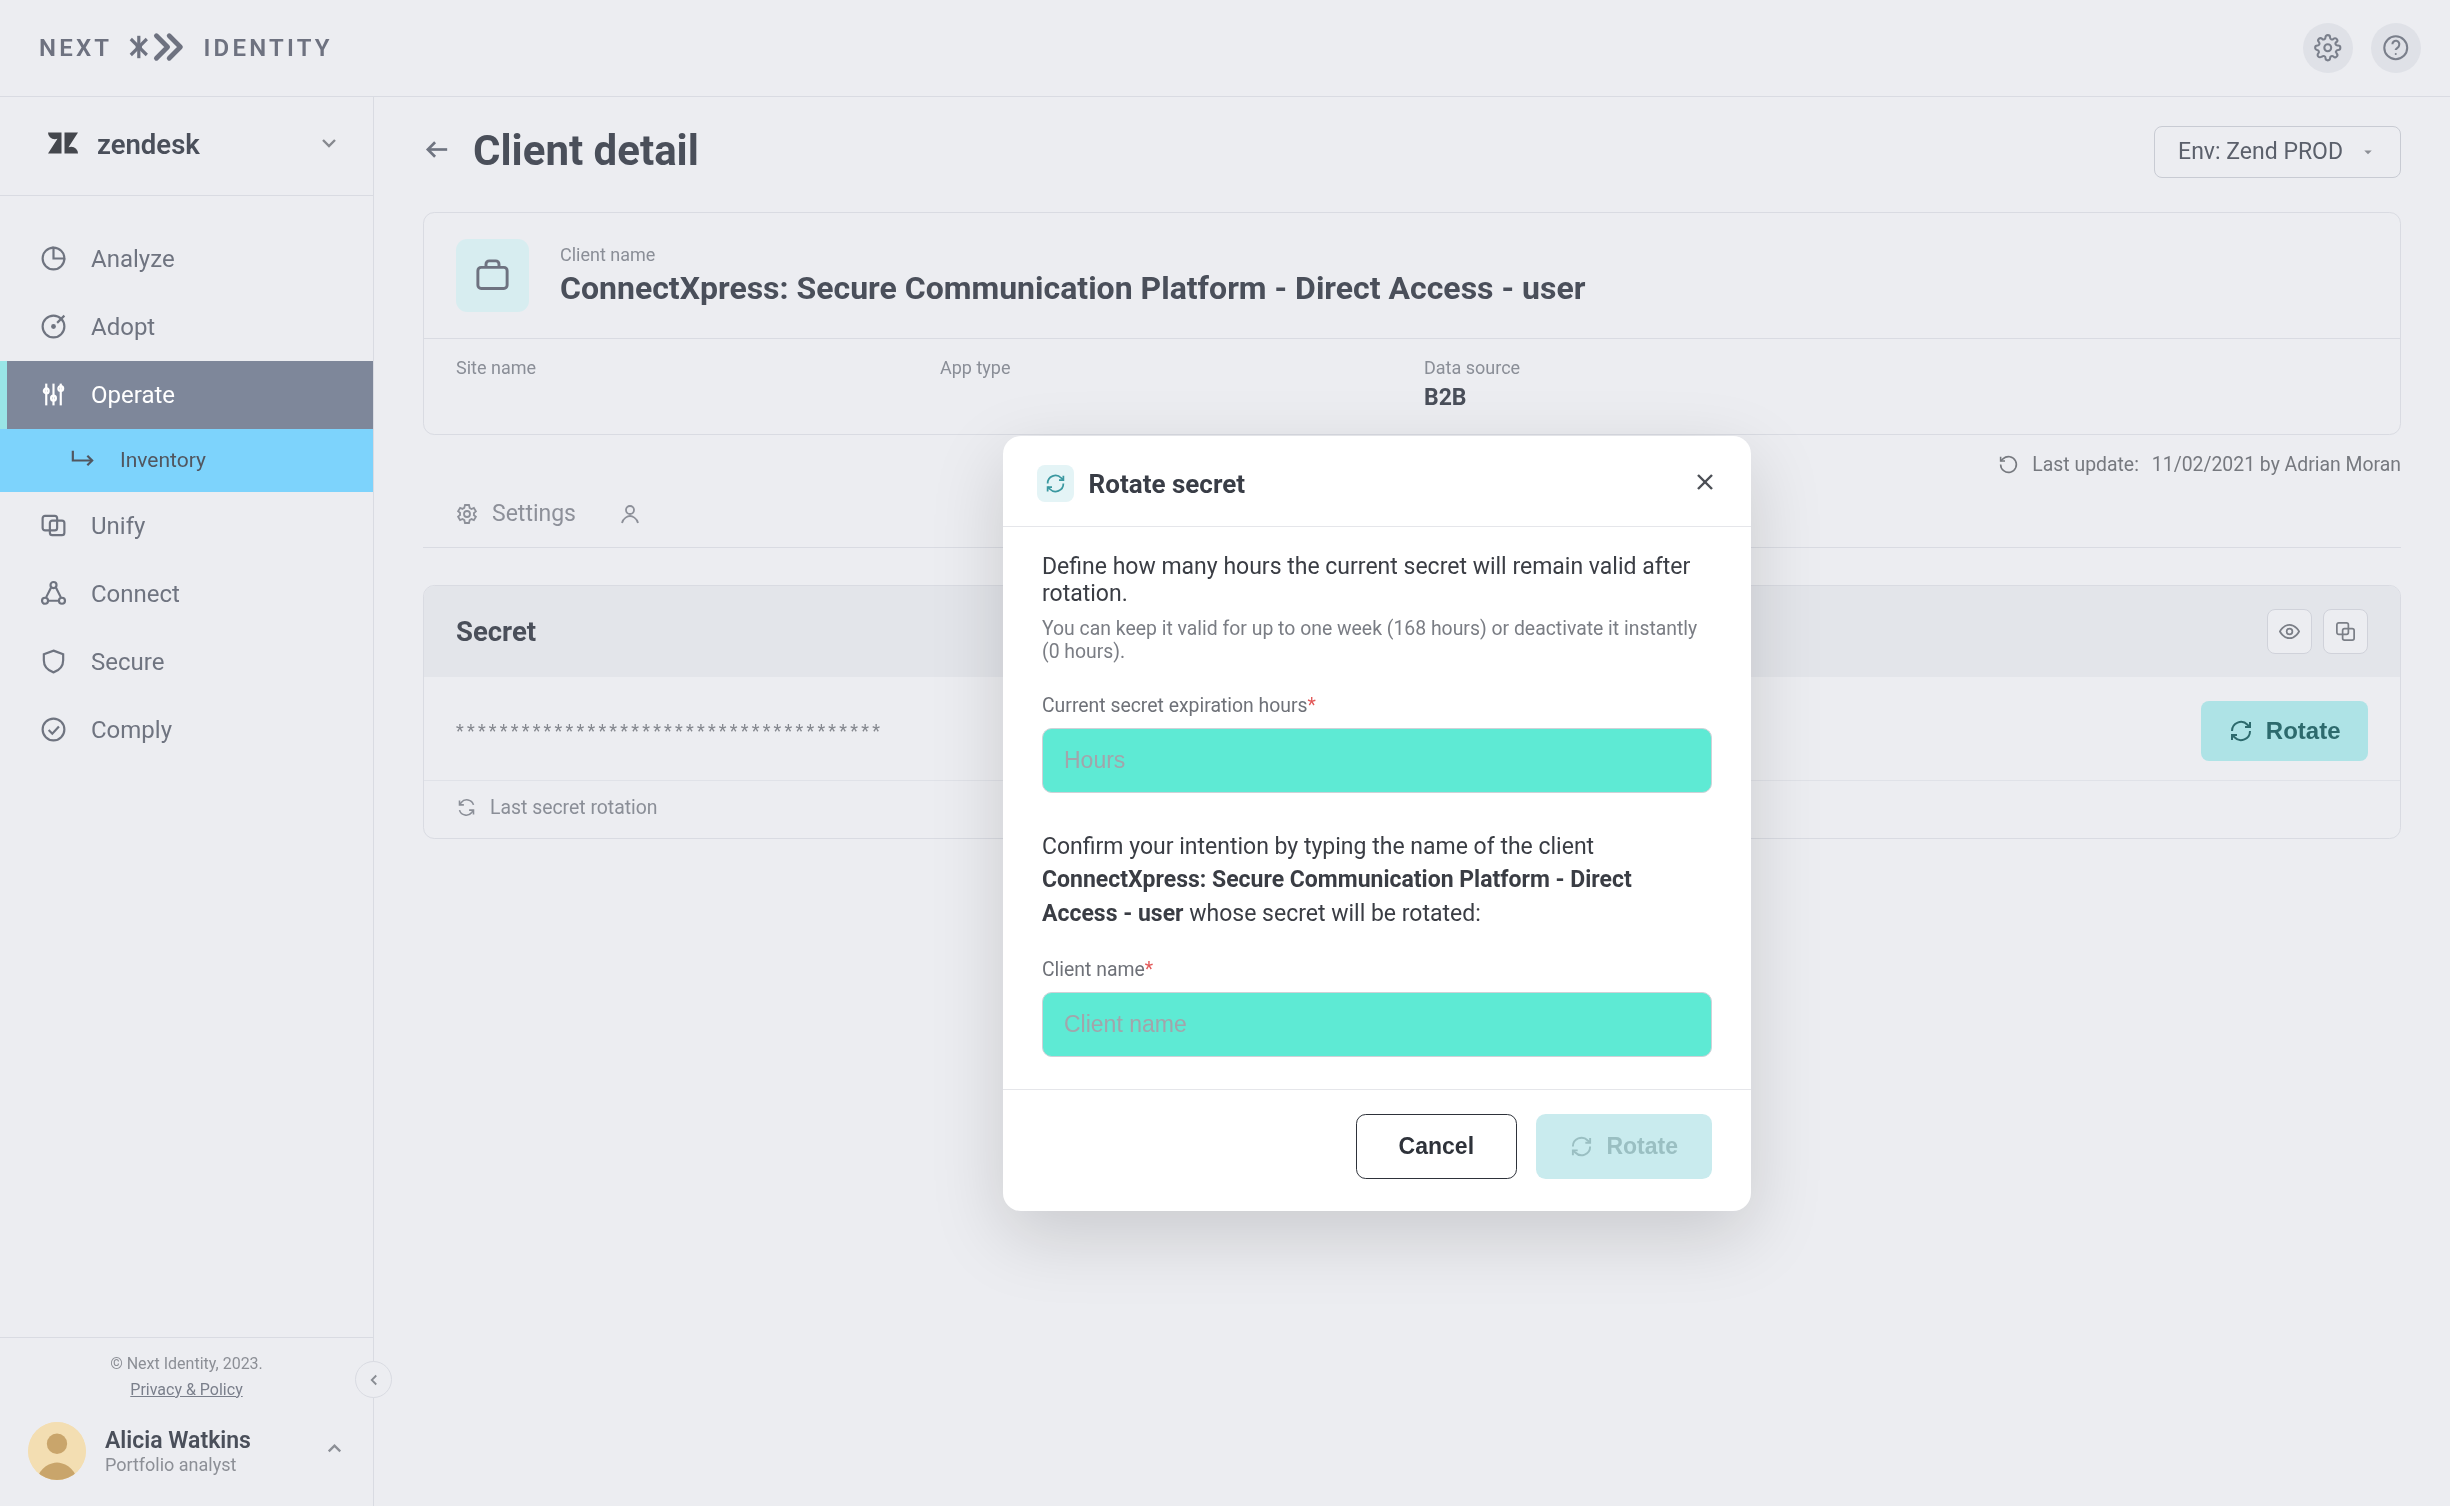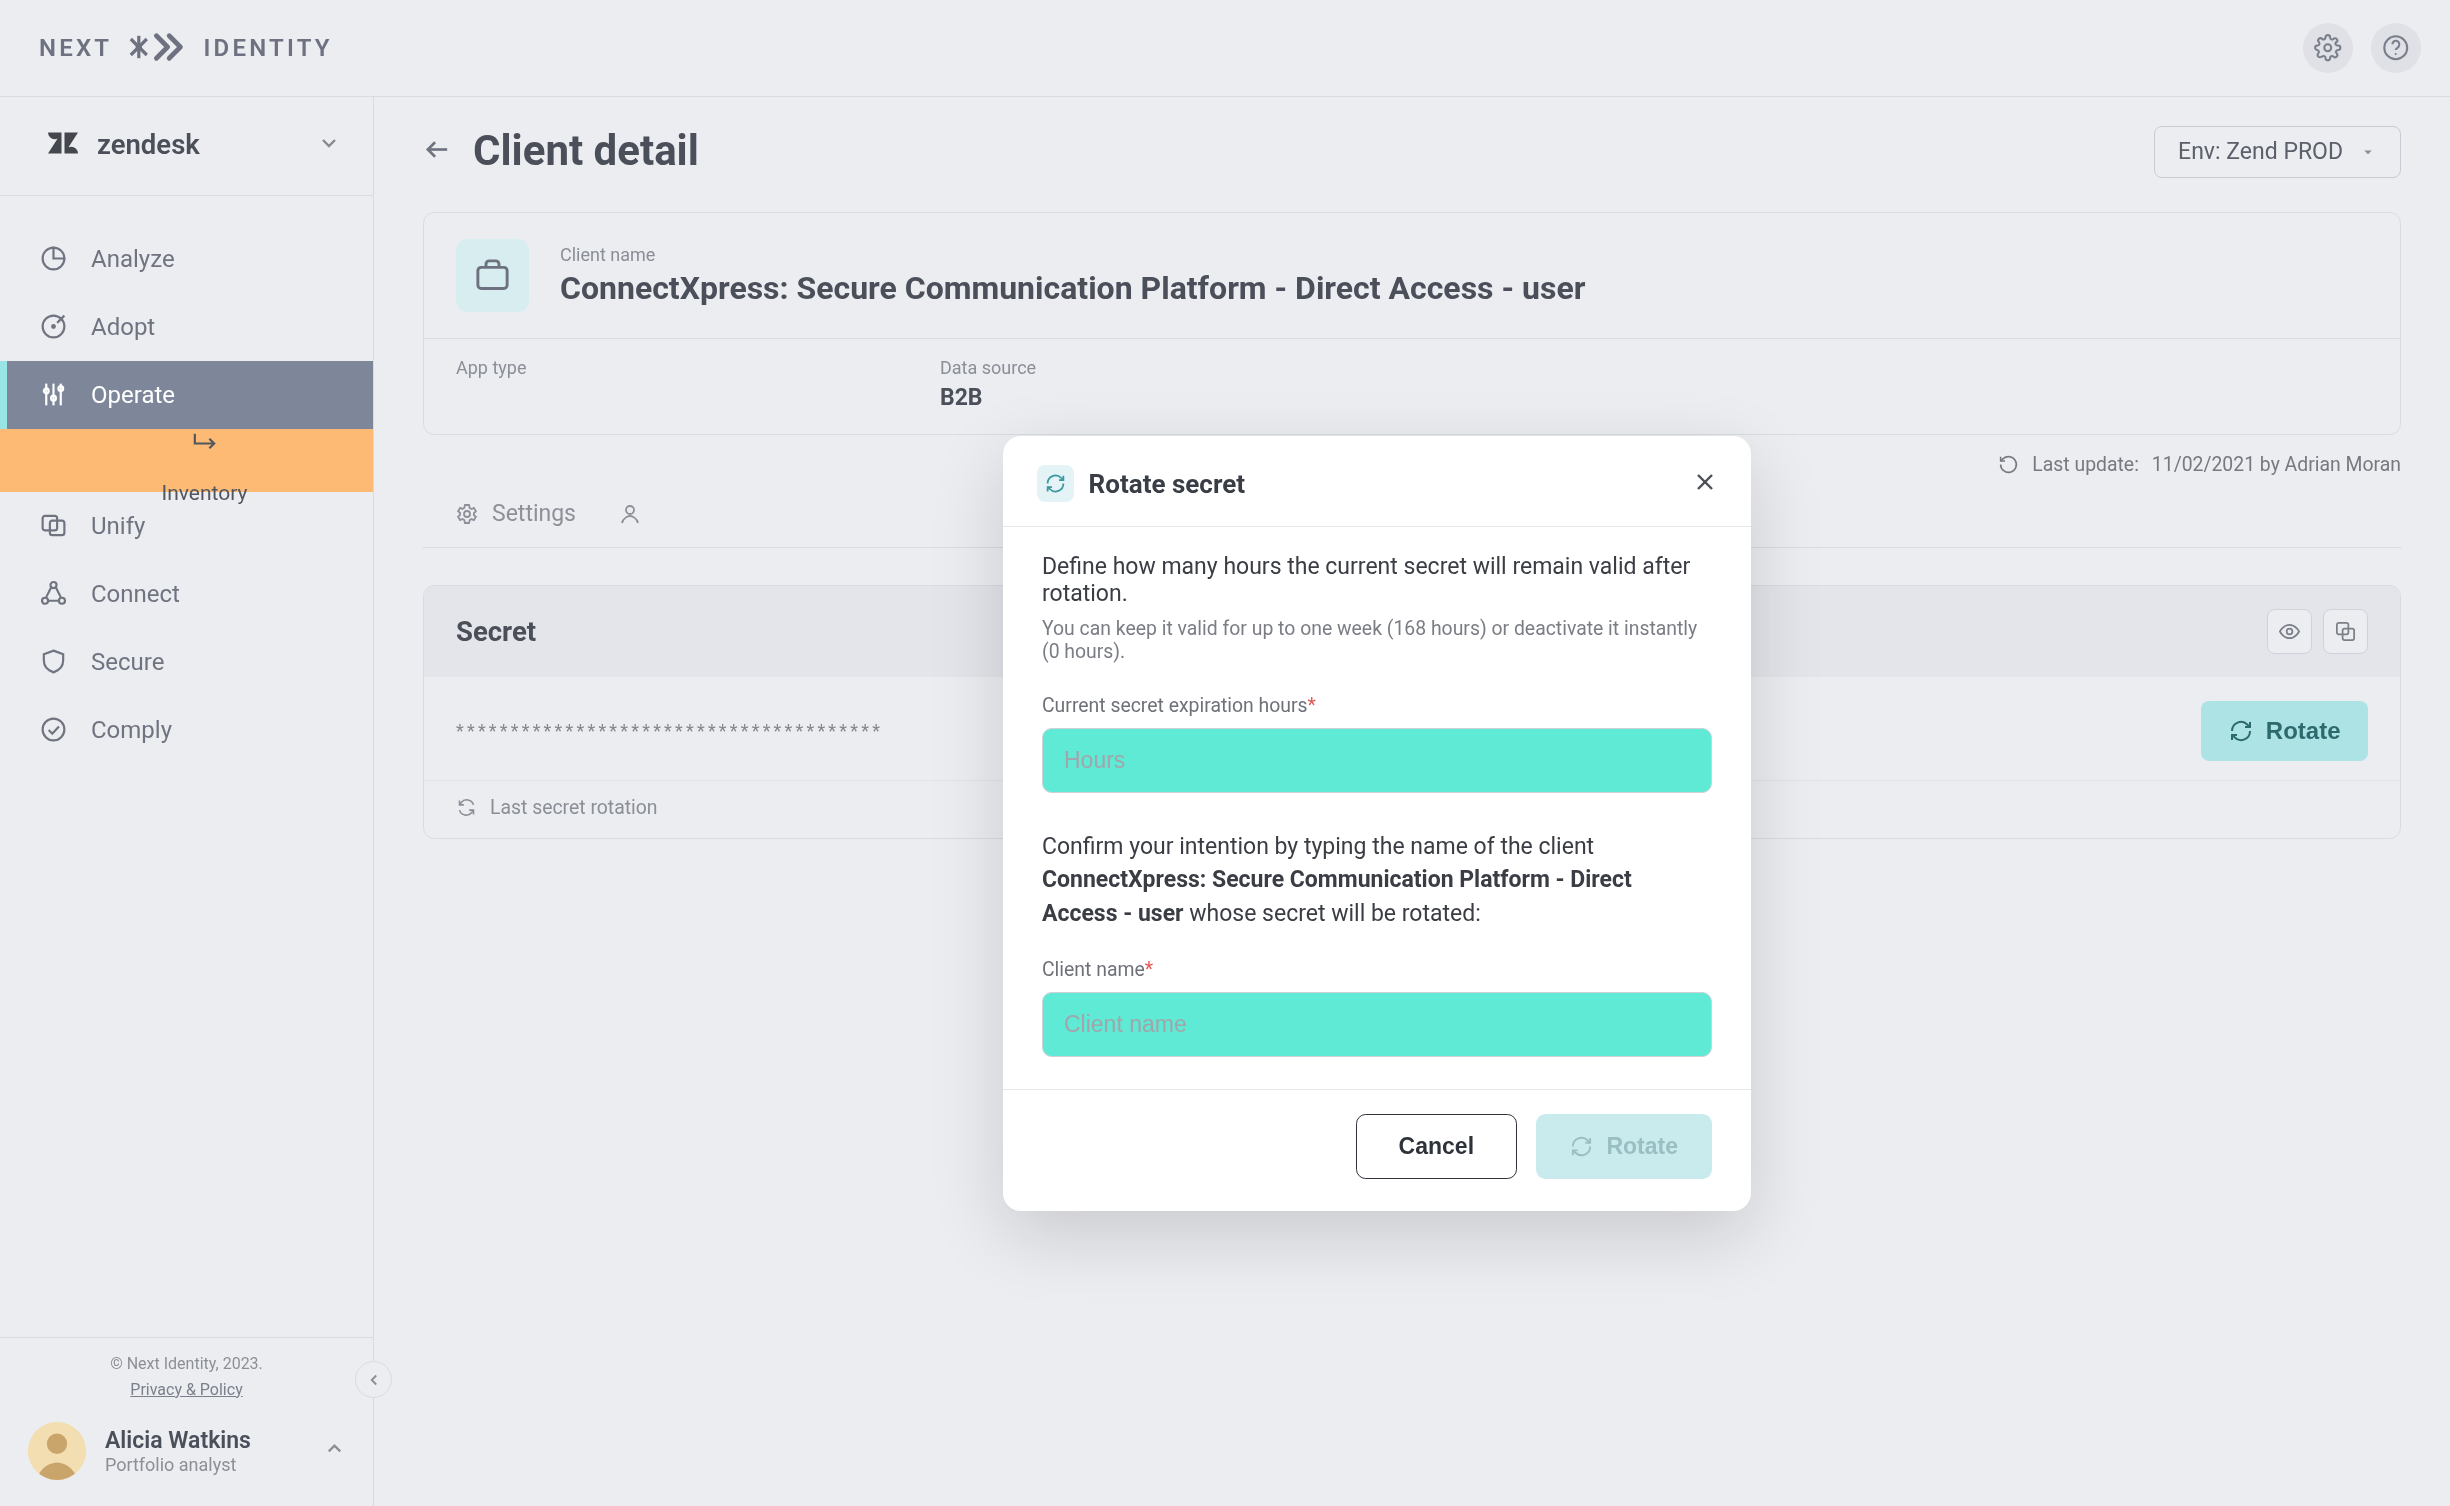--- a/index.html
+++ b/index.html
@@ -42,21 +42,21 @@
   .nav-item, .nav-sub-item {
     display: flex; align-items: center; gap: 23px;
     padding: 0 32px 0 39px; height: 68px; font-size: 24px;
     color: #6f7480;
   }
   .nav-item.active { background: #7e879a; color: #fff; position: relative; }
   .nav-item.active::before {
     content: ""; position: absolute; left: 0; top: 0; bottom: 0; width: 6.5px; background: #99e5e6;
   }
   .nav-sub-item {
-    height: 63px; padding-left: 68px; background: #fdba74; color: #51565f; font-size: 21px; flex-direction: column;
+    height: 63px; padding-left: 68px; background: #7dd3fc; color: #51565f; font-size: 21px;
   }
   .nav-icon { width: 29px; height: 29px; display: inline-flex; }
   .nav-icon svg { width: 29px; height: 29px; }
 
   .sidebar-bottom {
     padding: 16px 0 0 0; border-top: 0.8px solid #d9dbe2; font-size: 16px; color: #8c8f96;
     text-align: center;
   }
   .sidebar-bottom .copy { margin-bottom: 6.5px; }
   .sidebar-bottom a { color: #7a7f8b; text-decoration: underline; }
@@ -372,20 +372,24 @@
               <path d="M8 7V5a2 2 0 0 1 2-2h4a2 2 0 0 1 2 2v2"></path>
             </svg>
         </div>
         <div class="client-head-text">
           <div class="label">Client name</div>
           <div class="val">ConnectXpress: Secure Communication Platform - Direct Access - user</div>
         </div>
       </div>
       <div class="card-grid">
         <div class="kv">
+          <div class="k">Site name</div>
+          <div class="v"></div>
+        </div>
+        <div class="kv">
           <div class="k">App type</div>
           <div class="v"></div>
         </div>
         <div class="kv">
           <div class="k">Data source</div>
           <div class="v">B2B</div>
         </div>
       </div>
     </section>
 

